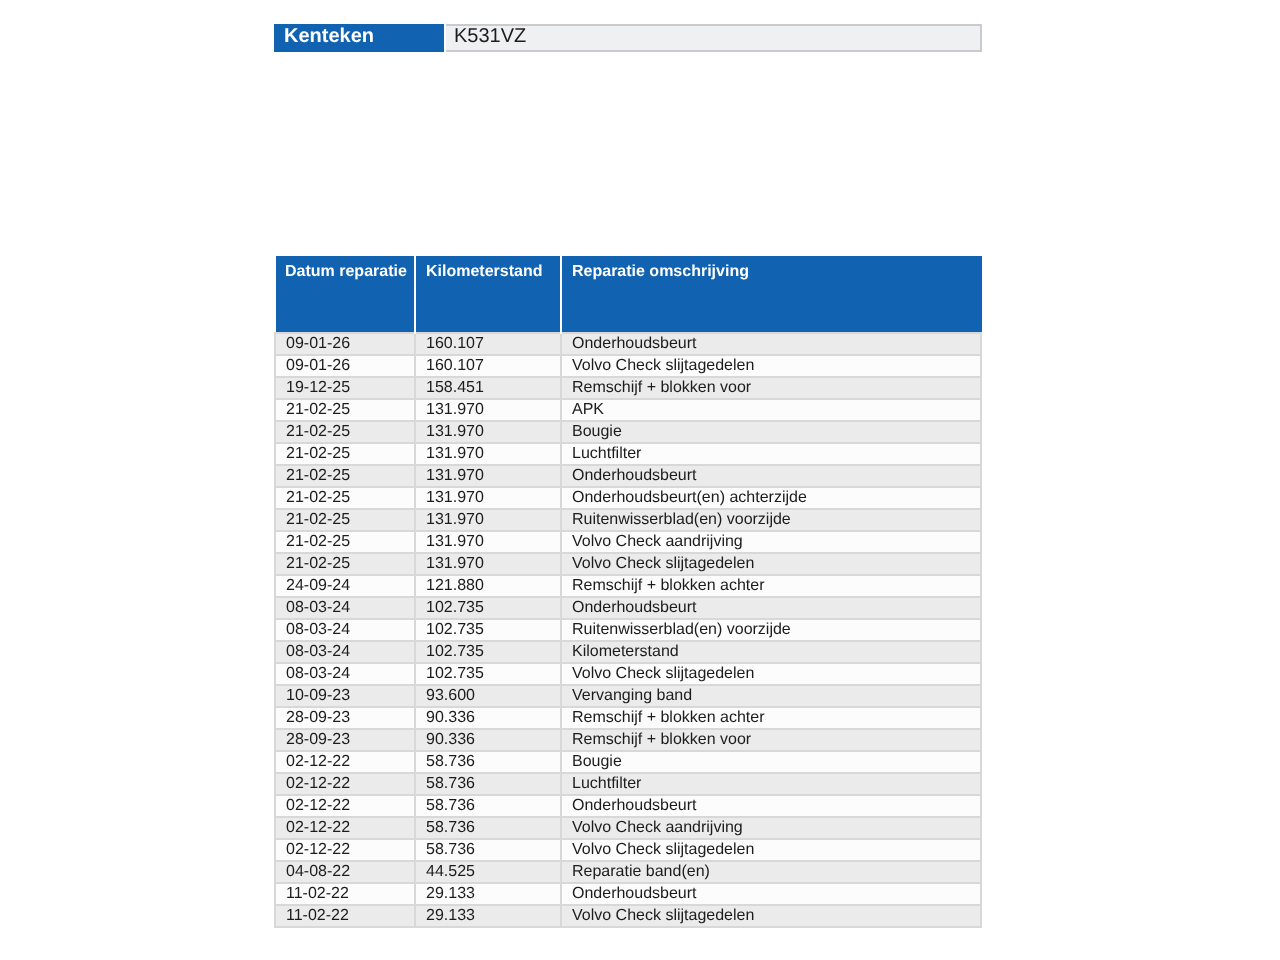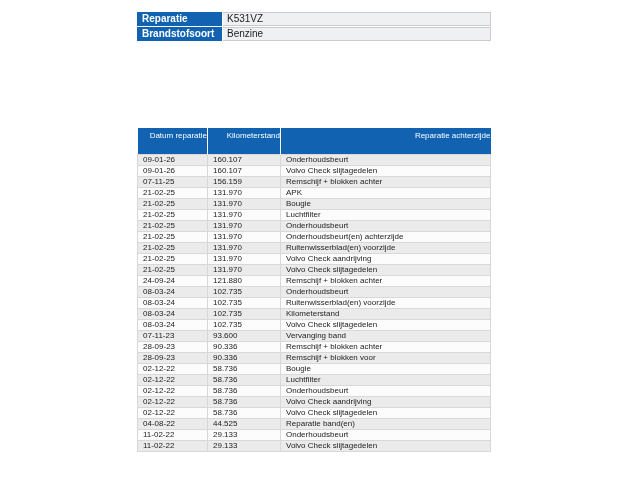--- a/index.html
+++ b/index.html
@@ -39,22 +39,22 @@
 
   
   .service-history{
     position:absolute;left:137px;top:128px;width:353px;
     border-collapse:collapse;table-layout:fixed;
   }
   .service-history col.c-date{width:70px;}
   .service-history col.c-km{width:73px;}
   .service-history col.c-desc{width:210px;}
   .service-history thead th{
-    background:var(--header-blue);color:#ffffff;font-size:8px;font-weight:normal;
-    text-align:right;vertical-align:top;height:26px;padding:3px 0 0 5px;
+    background:var(--header-blue);color:#ffffff;font-size:8px;font-weight:bold;
+    text-align:left;vertical-align:top;height:38px;padding:3px 0 0 5px;
     border-right:1px solid #ffffff;white-space:nowrap;
   }
   .service-history thead th:last-child{border-right:none;}
   .service-history tbody td{
     font-size:8px;height:11px;line-height:10px;padding:0 0 0 5px;
     border:1px solid var(--grid-line);white-space:nowrap;overflow:hidden;
     color:var(--text-dark);
   }
   .service-history tbody tr:nth-child(odd) td{background:var(--row-alt);}
   .service-history tbody tr:nth-child(even) td{background:var(--row-white);}
@@ -62,58 +62,54 @@
 </head>
 <body>
 
 <table class="vehicle-info">
   <colgroup>
       <col class="c-label">
       <col class="c-value">
     </colgroup>
   <tbody>
     <tr>
-      <th>Reparatie</th>
+      <th>Kenteken</th>
       <td>K531VZ</td>
-    </tr>
-    <tr>
-      <th>Brandstofsoort</th>
-      <td>Benzine</td>
     </tr>
   </tbody>
 </table>
 
 <table class="service-history">
   <colgroup>
       <col class="c-date">
       <col class="c-km">
       <col class="c-desc">
     </colgroup>
   <thead>
     <tr>
       <th>Datum reparatie</th>
       <th>Kilometerstand</th>
-      <th>Reparatie achterzijde</th>
+      <th>Reparatie omschrijving</th>
     </tr>
   </thead>
   <tbody>
       <tr>
         <td>09-01-26</td>
         <td>160.107</td>
         <td>Onderhoudsbeurt</td>
       </tr>
       <tr>
         <td>09-01-26</td>
         <td>160.107</td>
         <td>Volvo Check slijtagedelen</td>
       </tr>
       <tr>
-        <td>07-11-25</td>
-        <td>156.159</td>
-        <td>Remschijf + blokken achter</td>
+        <td>19-12-25</td>
+        <td>158.451</td>
+        <td>Remschijf + blokken voor</td>
       </tr>
       <tr>
         <td>21-02-25</td>
         <td>131.970</td>
         <td>APK</td>
       </tr>
       <tr>
         <td>21-02-25</td>
         <td>131.970</td>
         <td>Bougie</td>
@@ -167,21 +163,21 @@
         <td>08-03-24</td>
         <td>102.735</td>
         <td>Kilometerstand</td>
       </tr>
       <tr>
         <td>08-03-24</td>
         <td>102.735</td>
         <td>Volvo Check slijtagedelen</td>
       </tr>
       <tr>
-        <td>07-11-23</td>
+        <td>10-09-23</td>
         <td>93.600</td>
         <td>Vervanging band</td>
       </tr>
       <tr>
         <td>28-09-23</td>
         <td>90.336</td>
         <td>Remschijf + blokken achter</td>
       </tr>
       <tr>
         <td>28-09-23</td>

